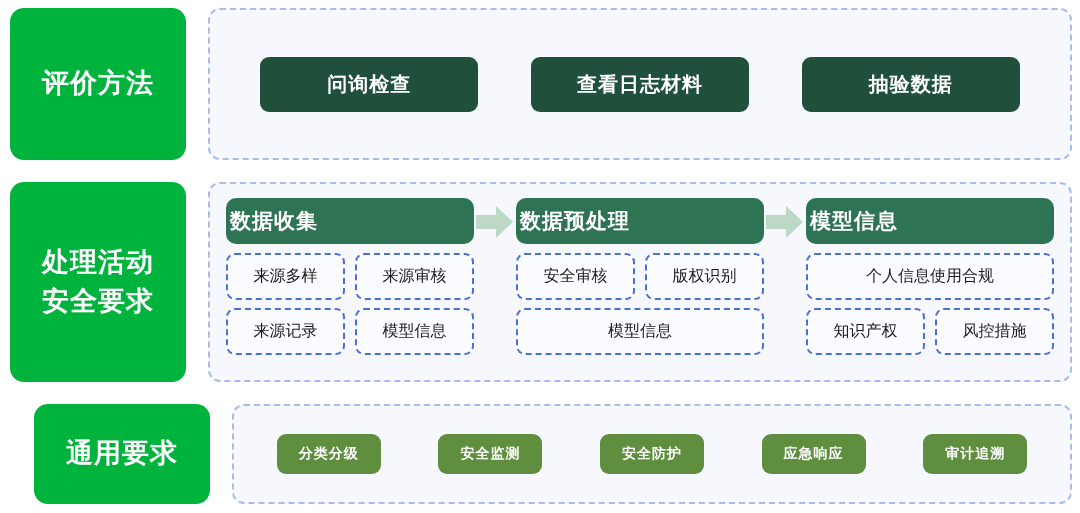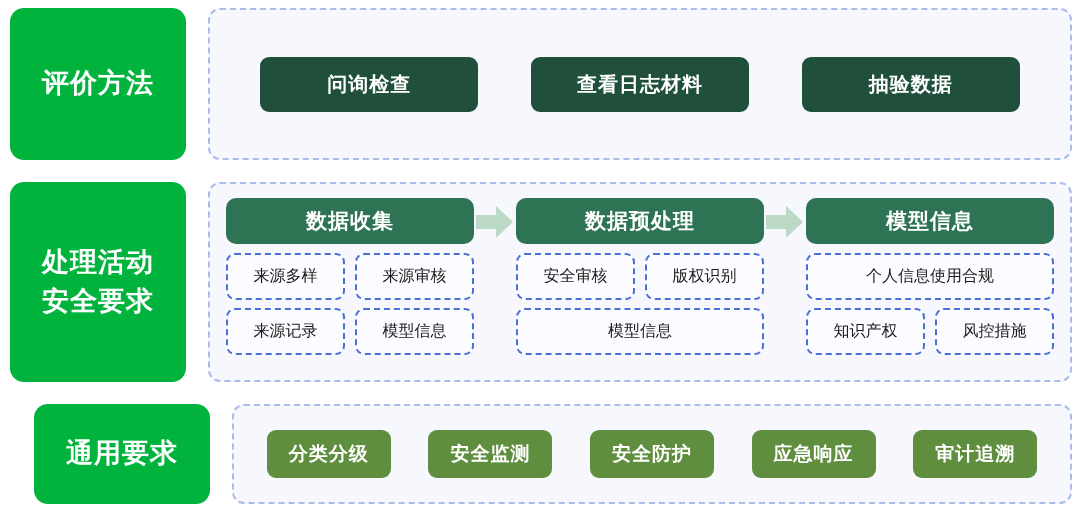--- a/index.html
+++ b/index.html
@@ -93,22 +93,22 @@
     display: flex;
     flex-direction: column;
     min-width: 0;
   }
   .group-header {
     background: #2f7355;
     color: #ffffff;
     font-size: 21px;
     font-weight: bold;
     border-radius: 10px;
-    text-align: center;
-    padding: 9px 16px;
+    text-align: left;
+    padding: 9px 4px;
     letter-spacing: 1px;
     white-space: nowrap;
   }
   .group-items {
     margin-top: 9px;
     display: flex;
     flex-wrap: wrap;
     gap: 8px 10px;
   }
   .sub-chip {
@@ -137,21 +137,21 @@
 
   
   #row-general { top: 404px; height: 100px; margin-left: 24px; }
   #row-general .row-body {
     justify-content: space-around;
     padding: 0 14px;
   }
   .general-chip {
     background: #5f8e3e;
     color: #ffffff;
-    font-size: 19px;
+    font-size: 14px;
     font-weight: bold;
     border-radius: 9px;
     padding: 11px 22px;
     text-align: center;
     white-space: nowrap;
     letter-spacing: 1px;
   }
 </style>
 </head>
 <body>

